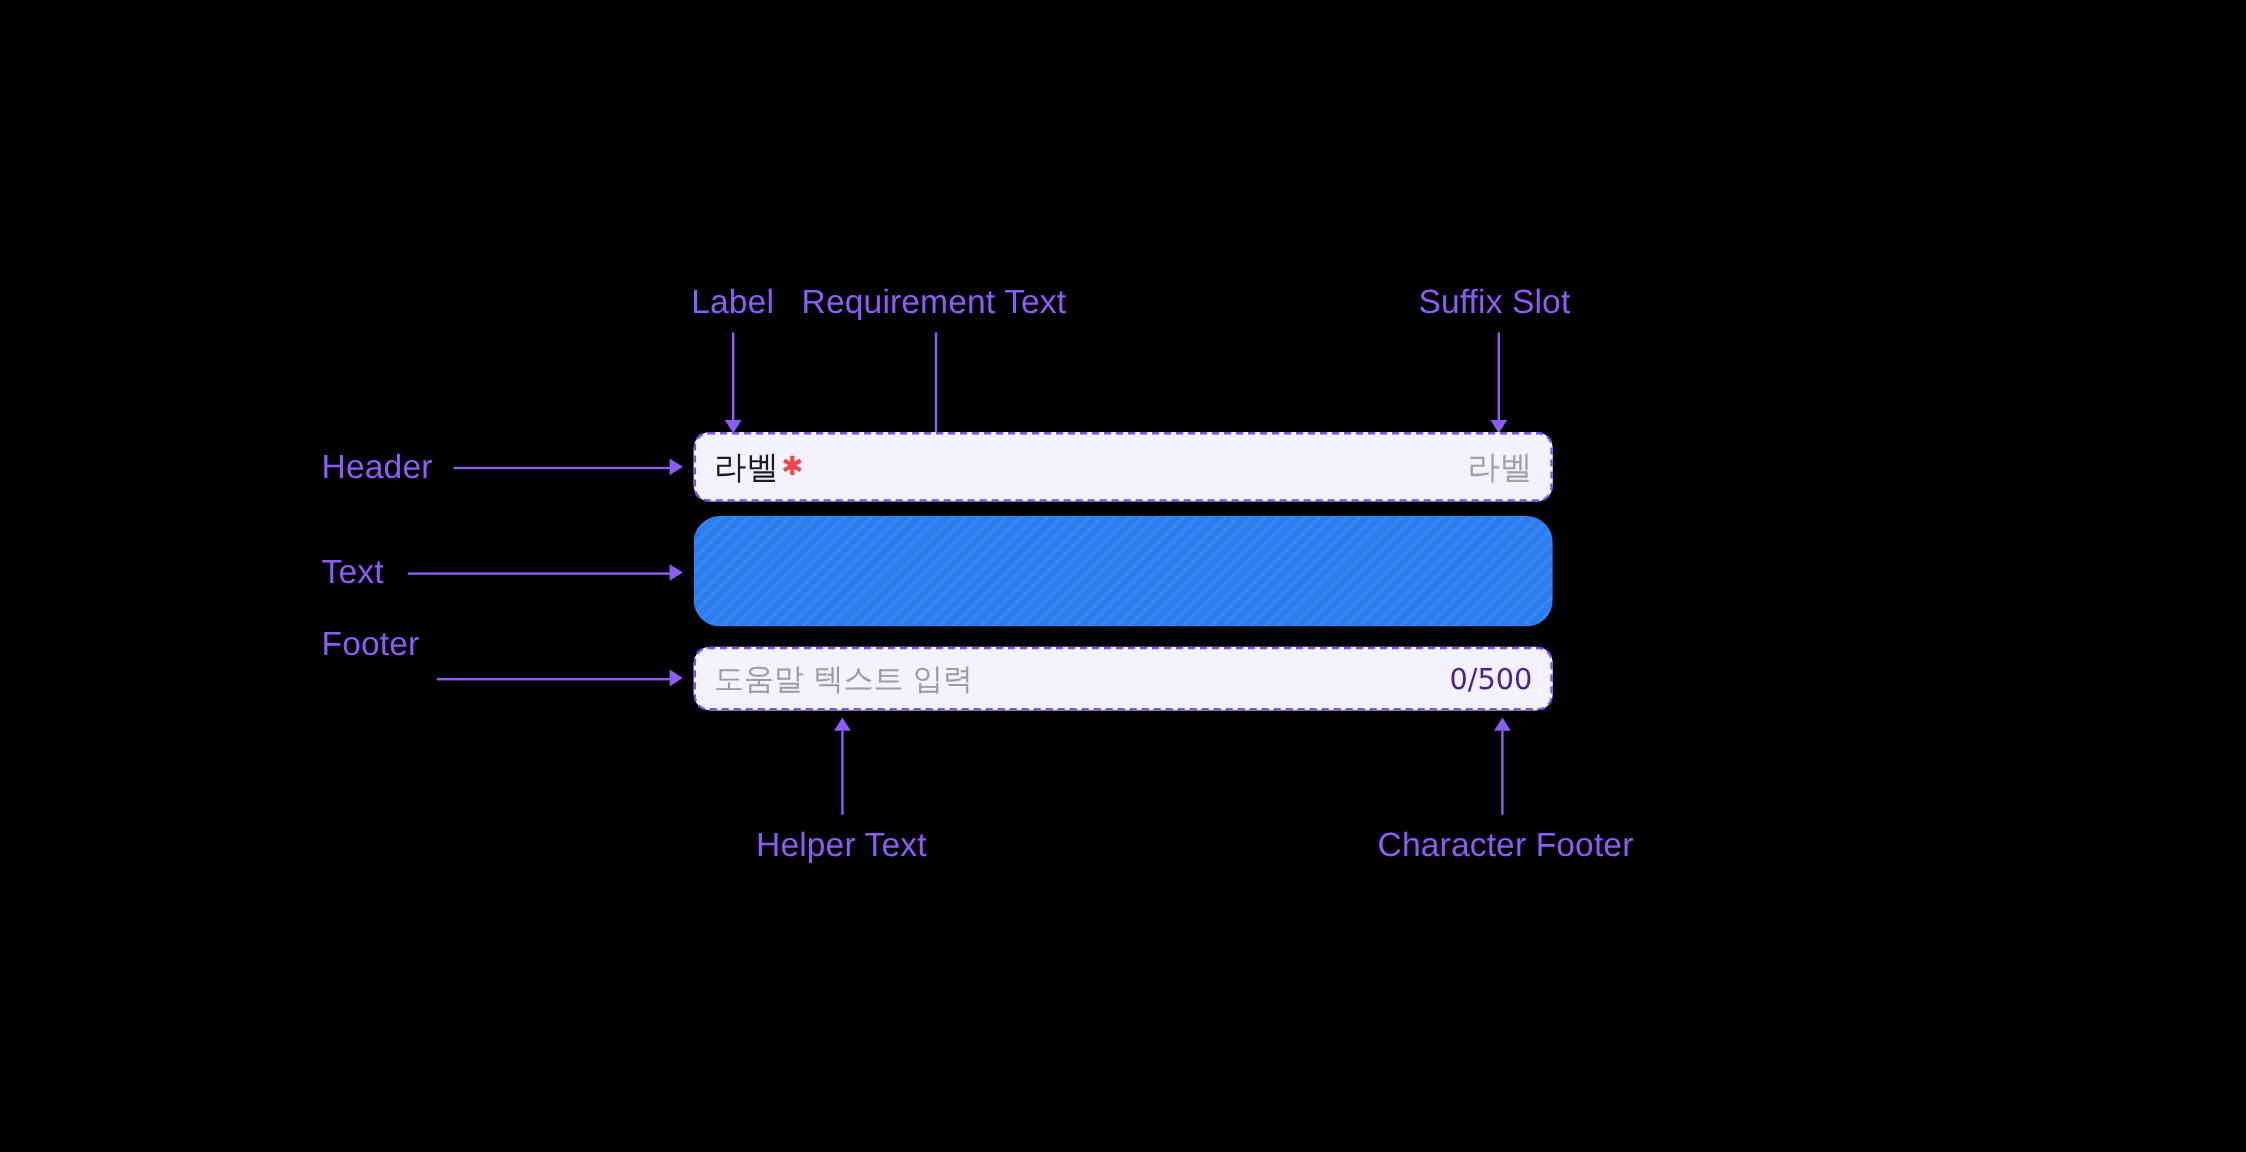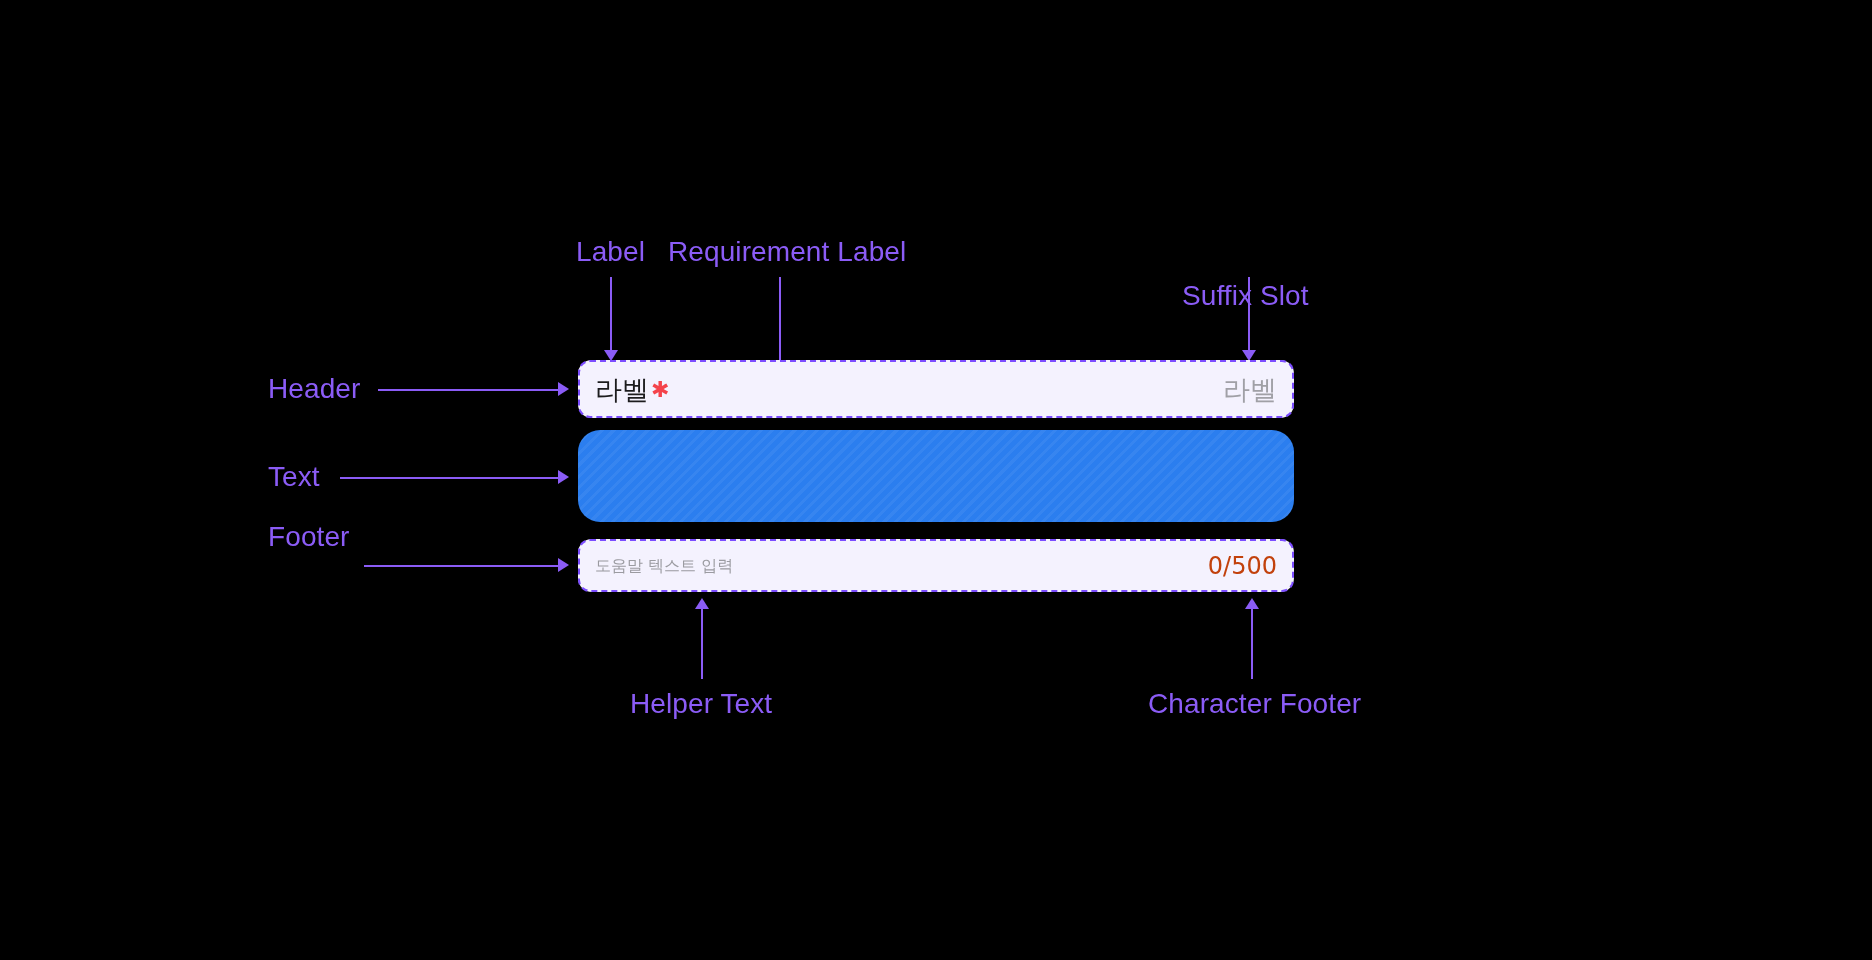--- a/index.html
+++ b/index.html
@@ -153,41 +153,41 @@
     top: -2px;
   }
   .suffix-slot {
     color: #a0a0a6;
     font-size: 27px;
     line-height: 1;
     font-family: "DejaVu Sans", sans-serif;
   }
   .helper-text {
     color: #9b9ba1;
-    font-size: 16px;
+    font-size: 25px;
     line-height: 1;
     font-family: "DejaVu Sans", sans-serif;
   }
   .char-count {
-    color: #c2410c;
+    color: #4c1d95;
     font-size: 24px;
     line-height: 1;
     font-family: "DejaVu Sans", sans-serif;
   }
 </style>
 </head>
 <body>
 
 <div id="stage">
 
   <div class="anno" style="left:576px; top:238px;text-align:right;">Label</div>
 
-  <div class="anno" style="left:668px; top:238px;">Requirement Label</div>
-
-  <div class="anno" style="left:1182px; top:238px;margin-top:44px;">Suffix Slot</div>
+  <div class="anno" style="left:668px; top:238px;">Requirement Text</div>
+
+  <div class="anno" style="left:1182px; top:238px;">Suffix Slot</div>
 
   <div class="vline" style="left:610px; top:277px; height:75px;"></div>
   <div class="arrow-down" style="left:604px; top:350px;"></div>
 
   <div class="vline" style="left:779px; top:277px; height:104px;"></div>
   <div class="hline" style="left:655px; top:379px; width:126px;"></div>
   <div class="arrow-left" style="left:644px; top:373px;"></div>
 
   <div class="vline" style="left:1248px; top:277px; height:75px;"></div>
   <div class="arrow-down" style="left:1242px; top:350px;"></div>

